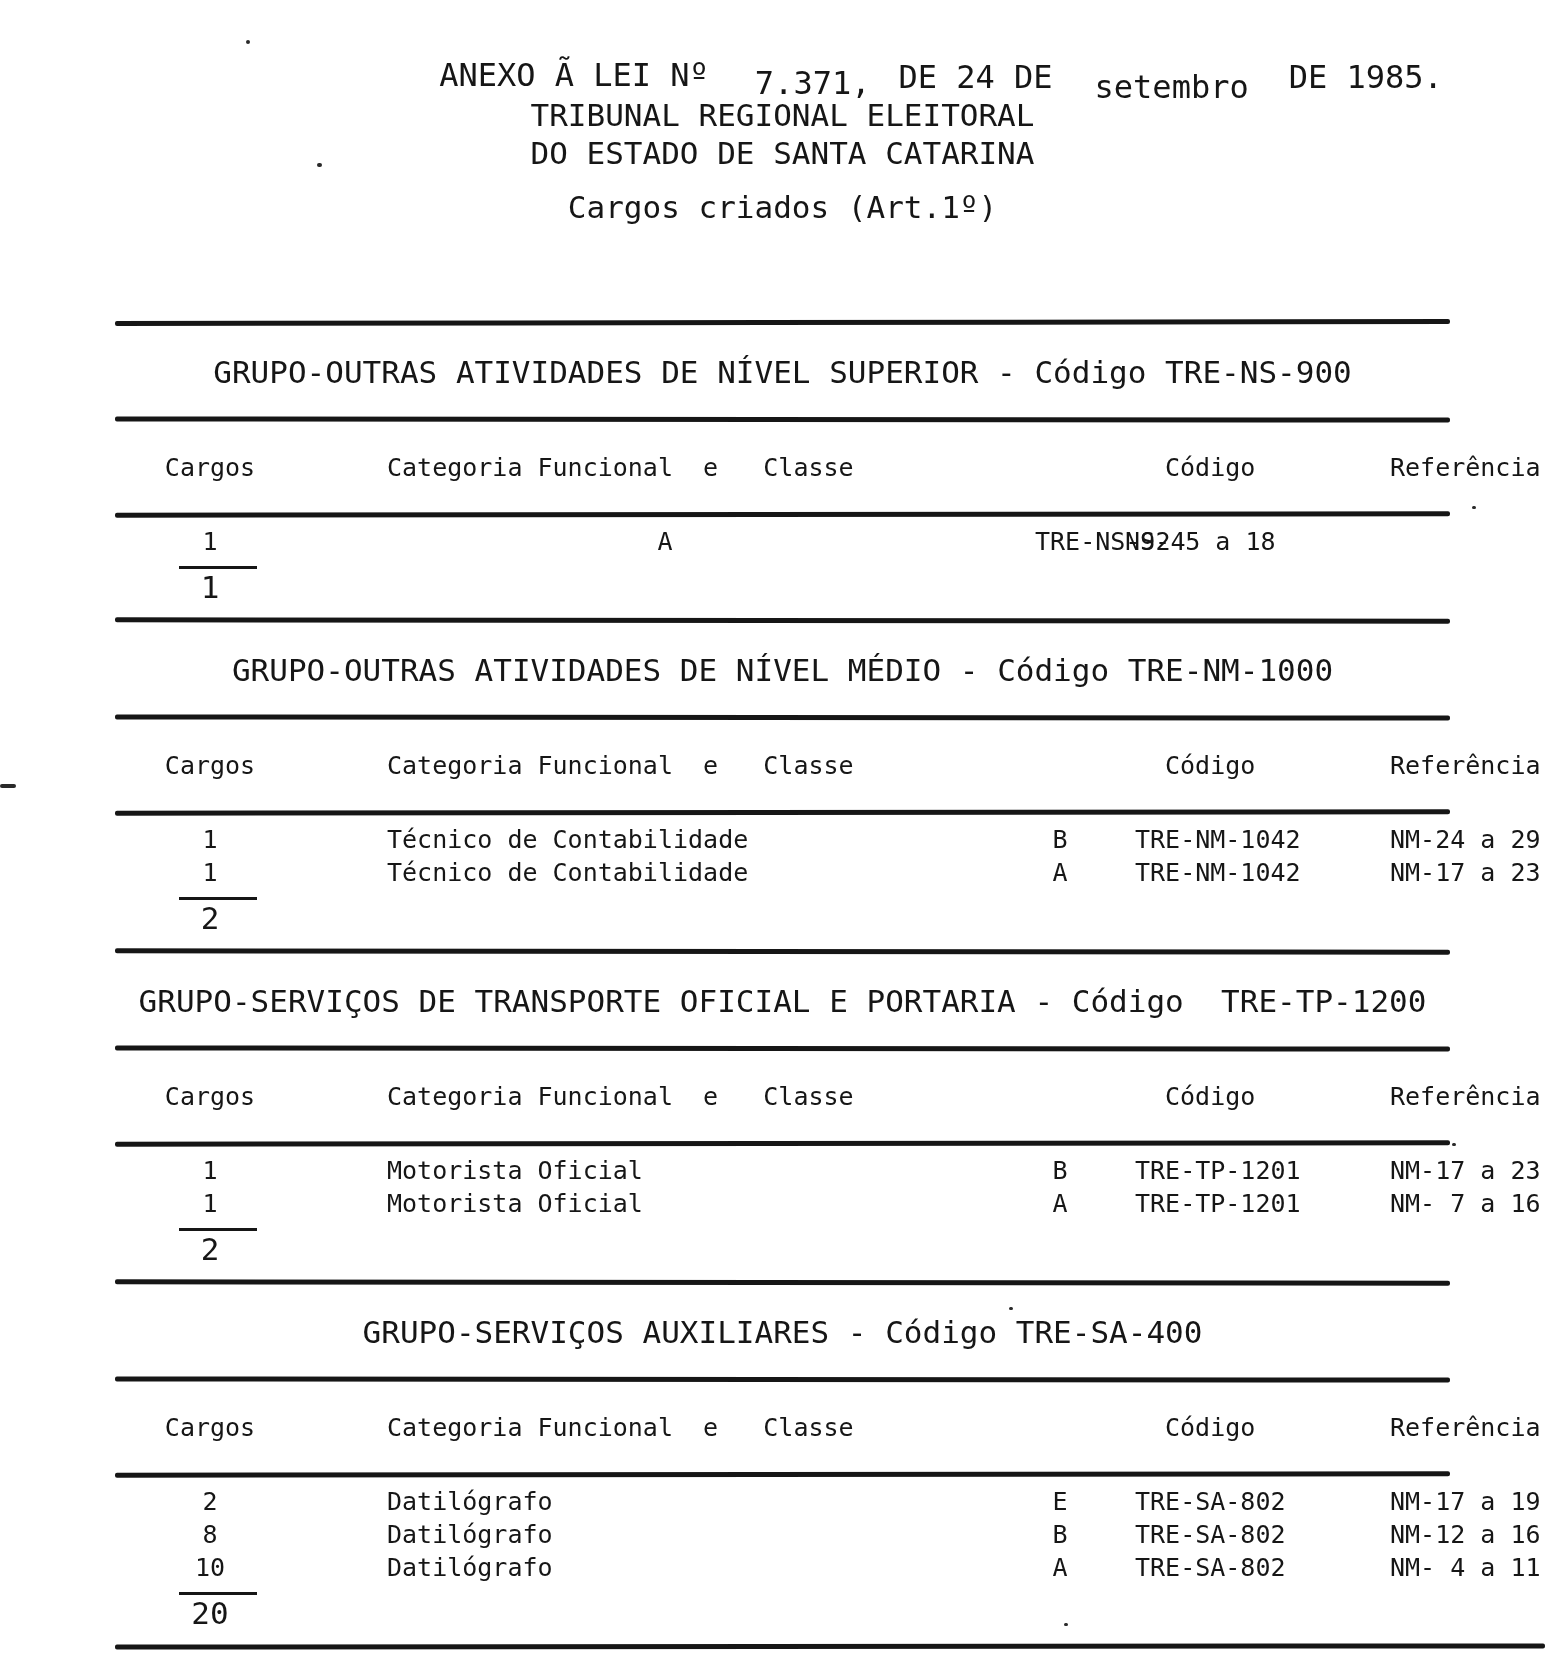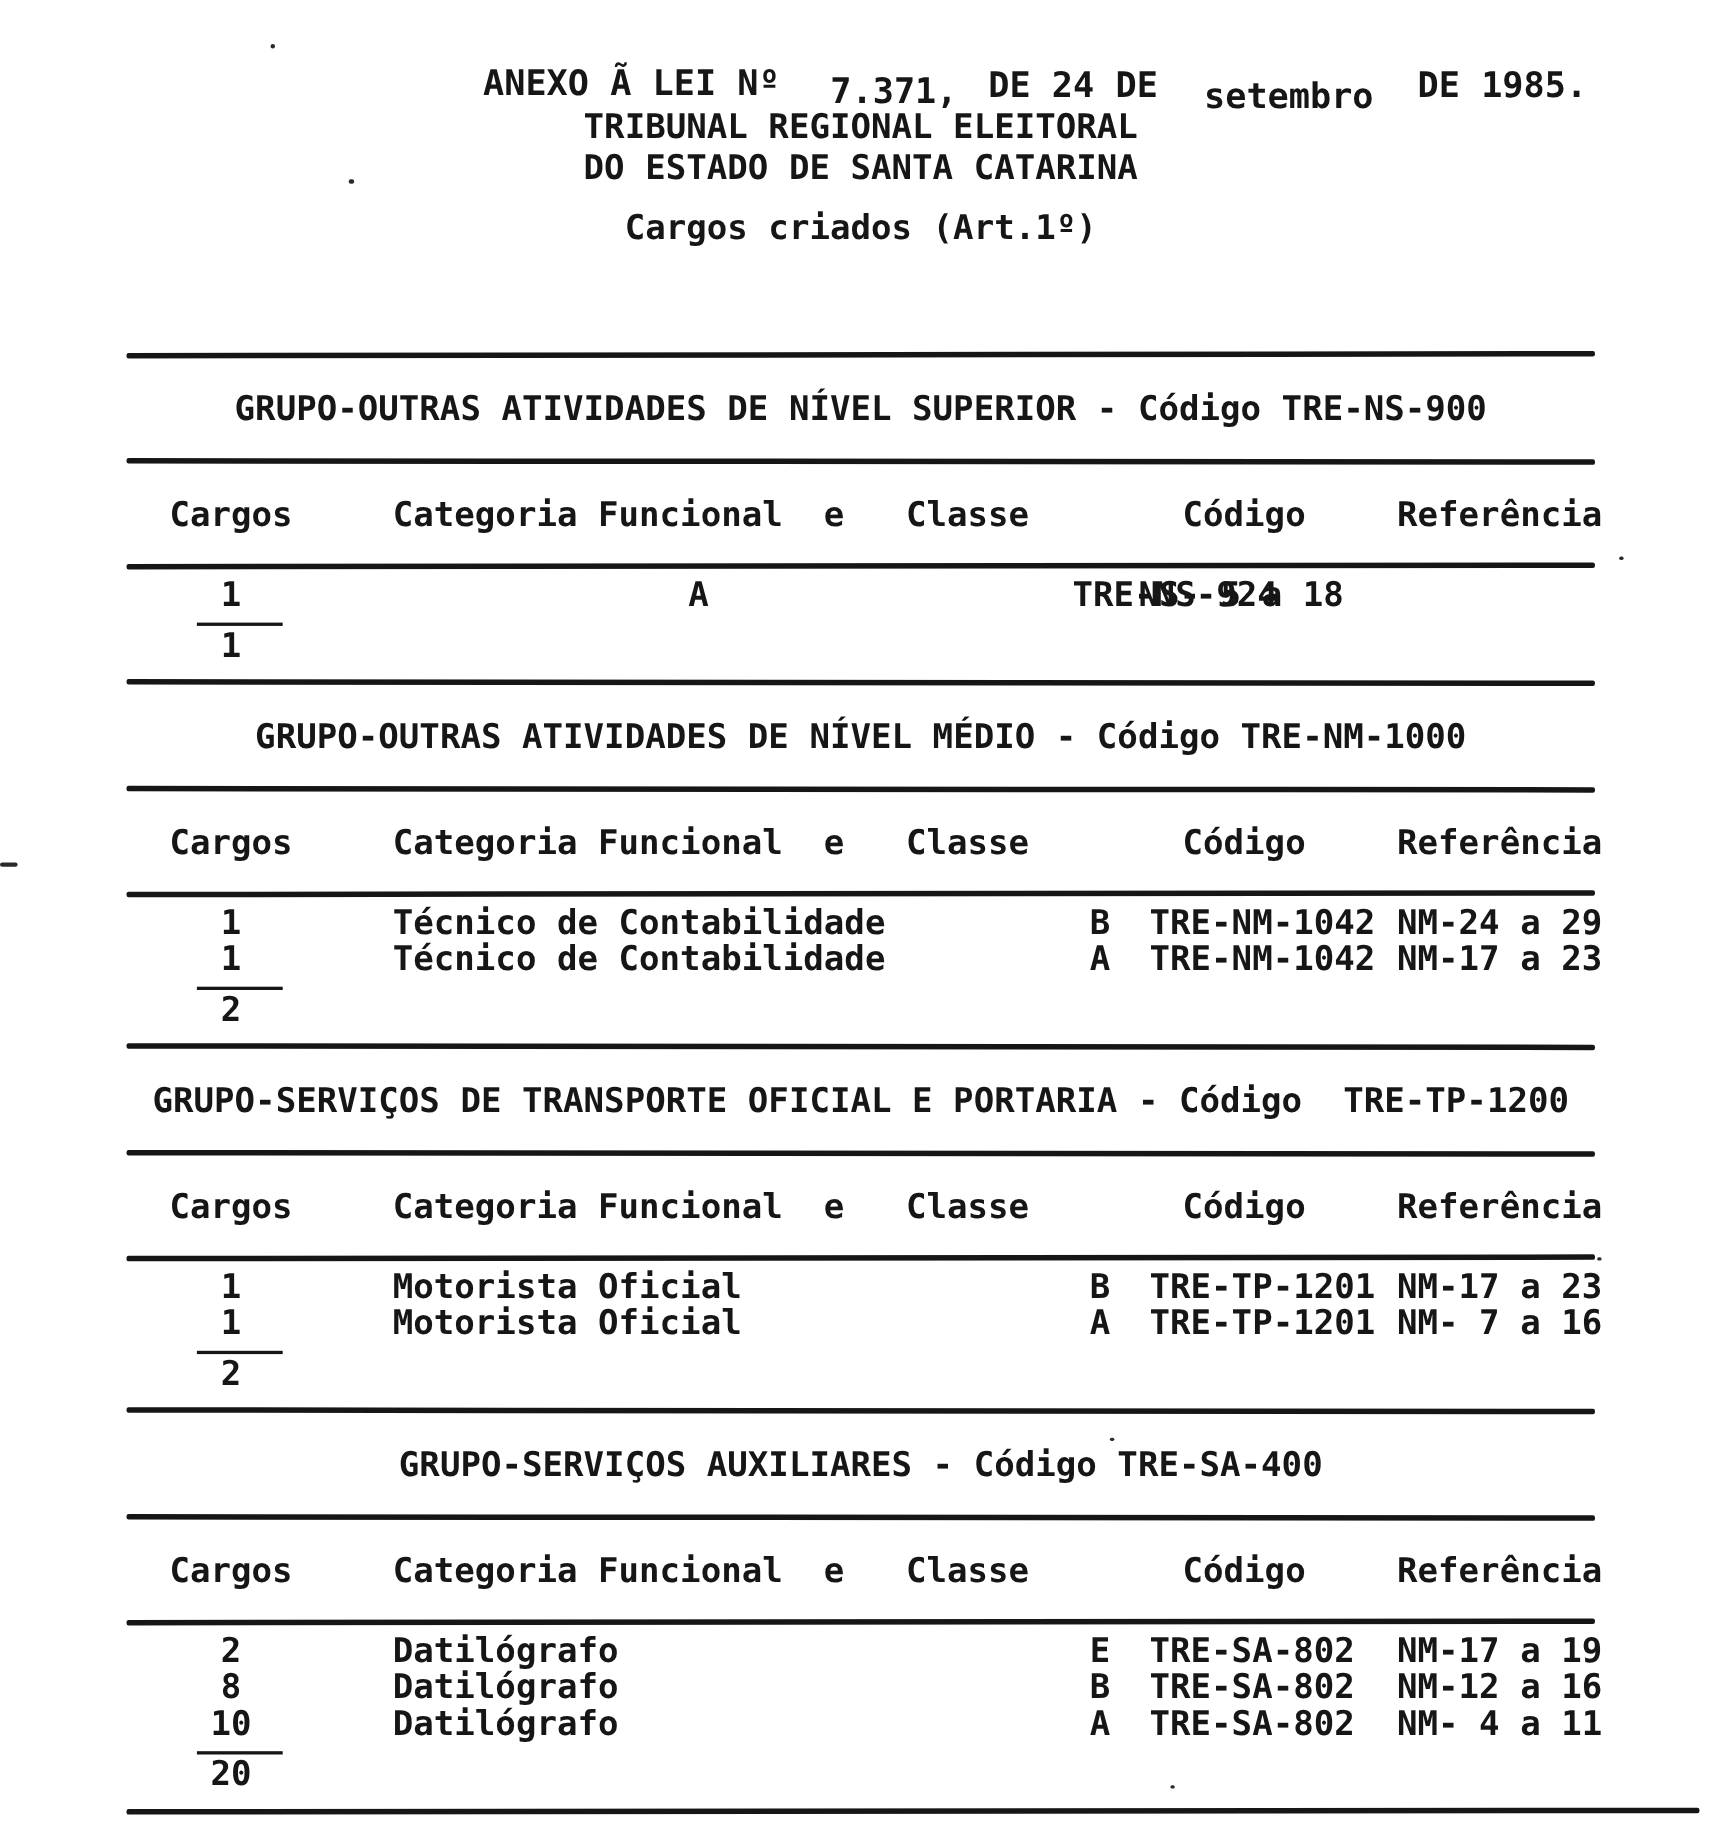--- a/index.html
+++ b/index.html
@@ -4,21 +4,21 @@
 <style>
   * { margin: 0; padding: 0; box-sizing: border-box; }
   html, body { background: #ffffff; }
   .page {
     position: relative;
     width: 1558px;
     height: 1676px;
     background: #ffffff;
     color: #161616;
     font-family: "DejaVu Sans Mono", "Liberation Mono", monospace;
-    font-weight: 700;
+    font-weight: 400;
     overflow: hidden;
   }
   .content { width: 1335px; margin-left: 115px; }
 
   
   .title-block { padding-top: 18px; }
   .law-line { margin-left: 170px; font-size: 32px; height: 56px; white-space: pre; }
   .law-line span { display: inline-block; position: relative; }
   .law-frag-number { top: 8px;  margin-left: 46px; }
   .law-frag-mid    { top: 2px;  margin-left: 28px; }
@@ -35,22 +35,23 @@
   .rule.sep { margin-top: 14px; transform: rotate(0.06deg); }
   .rule.wide { width: 1430px; transform: rotate(-0.05deg); }
   section > .rule.r1 { margin-top: 26px; transform: rotate(0.05deg); }
   section > .rule.r2 { margin-top: 26px; transform: rotate(-0.06deg); }
 
   
   .group-title { margin-top: 28px; font-size: 31px; line-height: 38px; text-align: center; white-space: pre; }
   .grid {
     display: grid;
     grid-template-columns: 190px 660px 70px 235px 175px;
-    font-size: 31px;
+    font-size: 25px;
     white-space: pre;
+    gap: 30px;
   }
   .header-row { margin-top: 28px; line-height: 36px; }
   .c1 { text-align: center; }
   .c23 { grid-column: 2 / 4; padding-left: 52px; }
   .c2 { padding-left: 52px; }
   .c3 { text-align: center; }
   .c4 { padding-left: 10px; }
   .hdr-cod { padding-left: 40px; }
   .rows { margin-top: 8px; }
   .data-row { line-height: 33px; }

